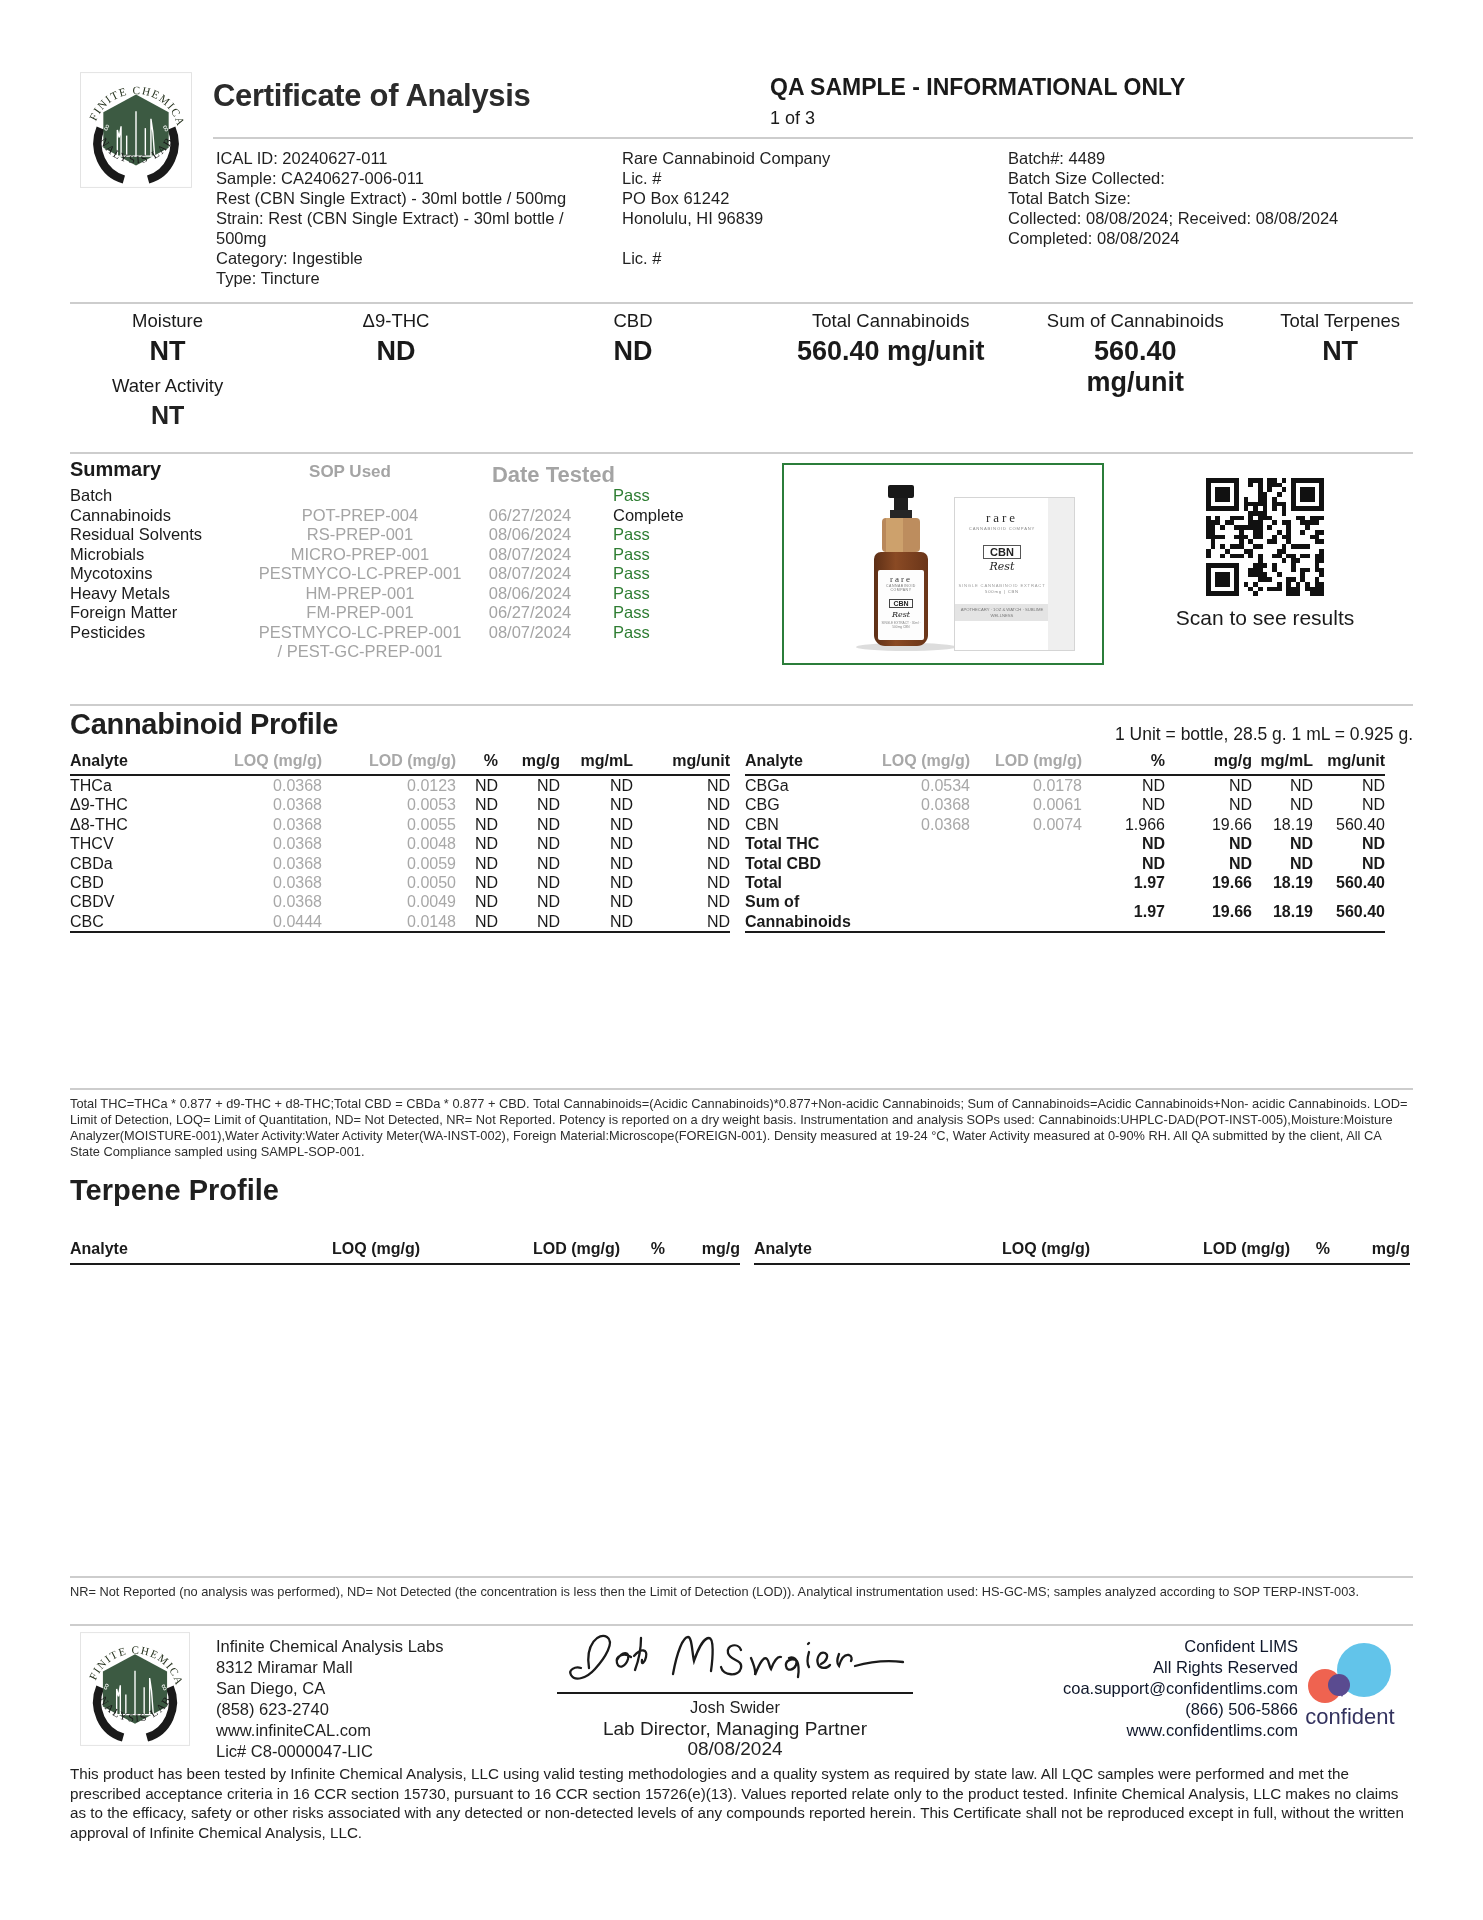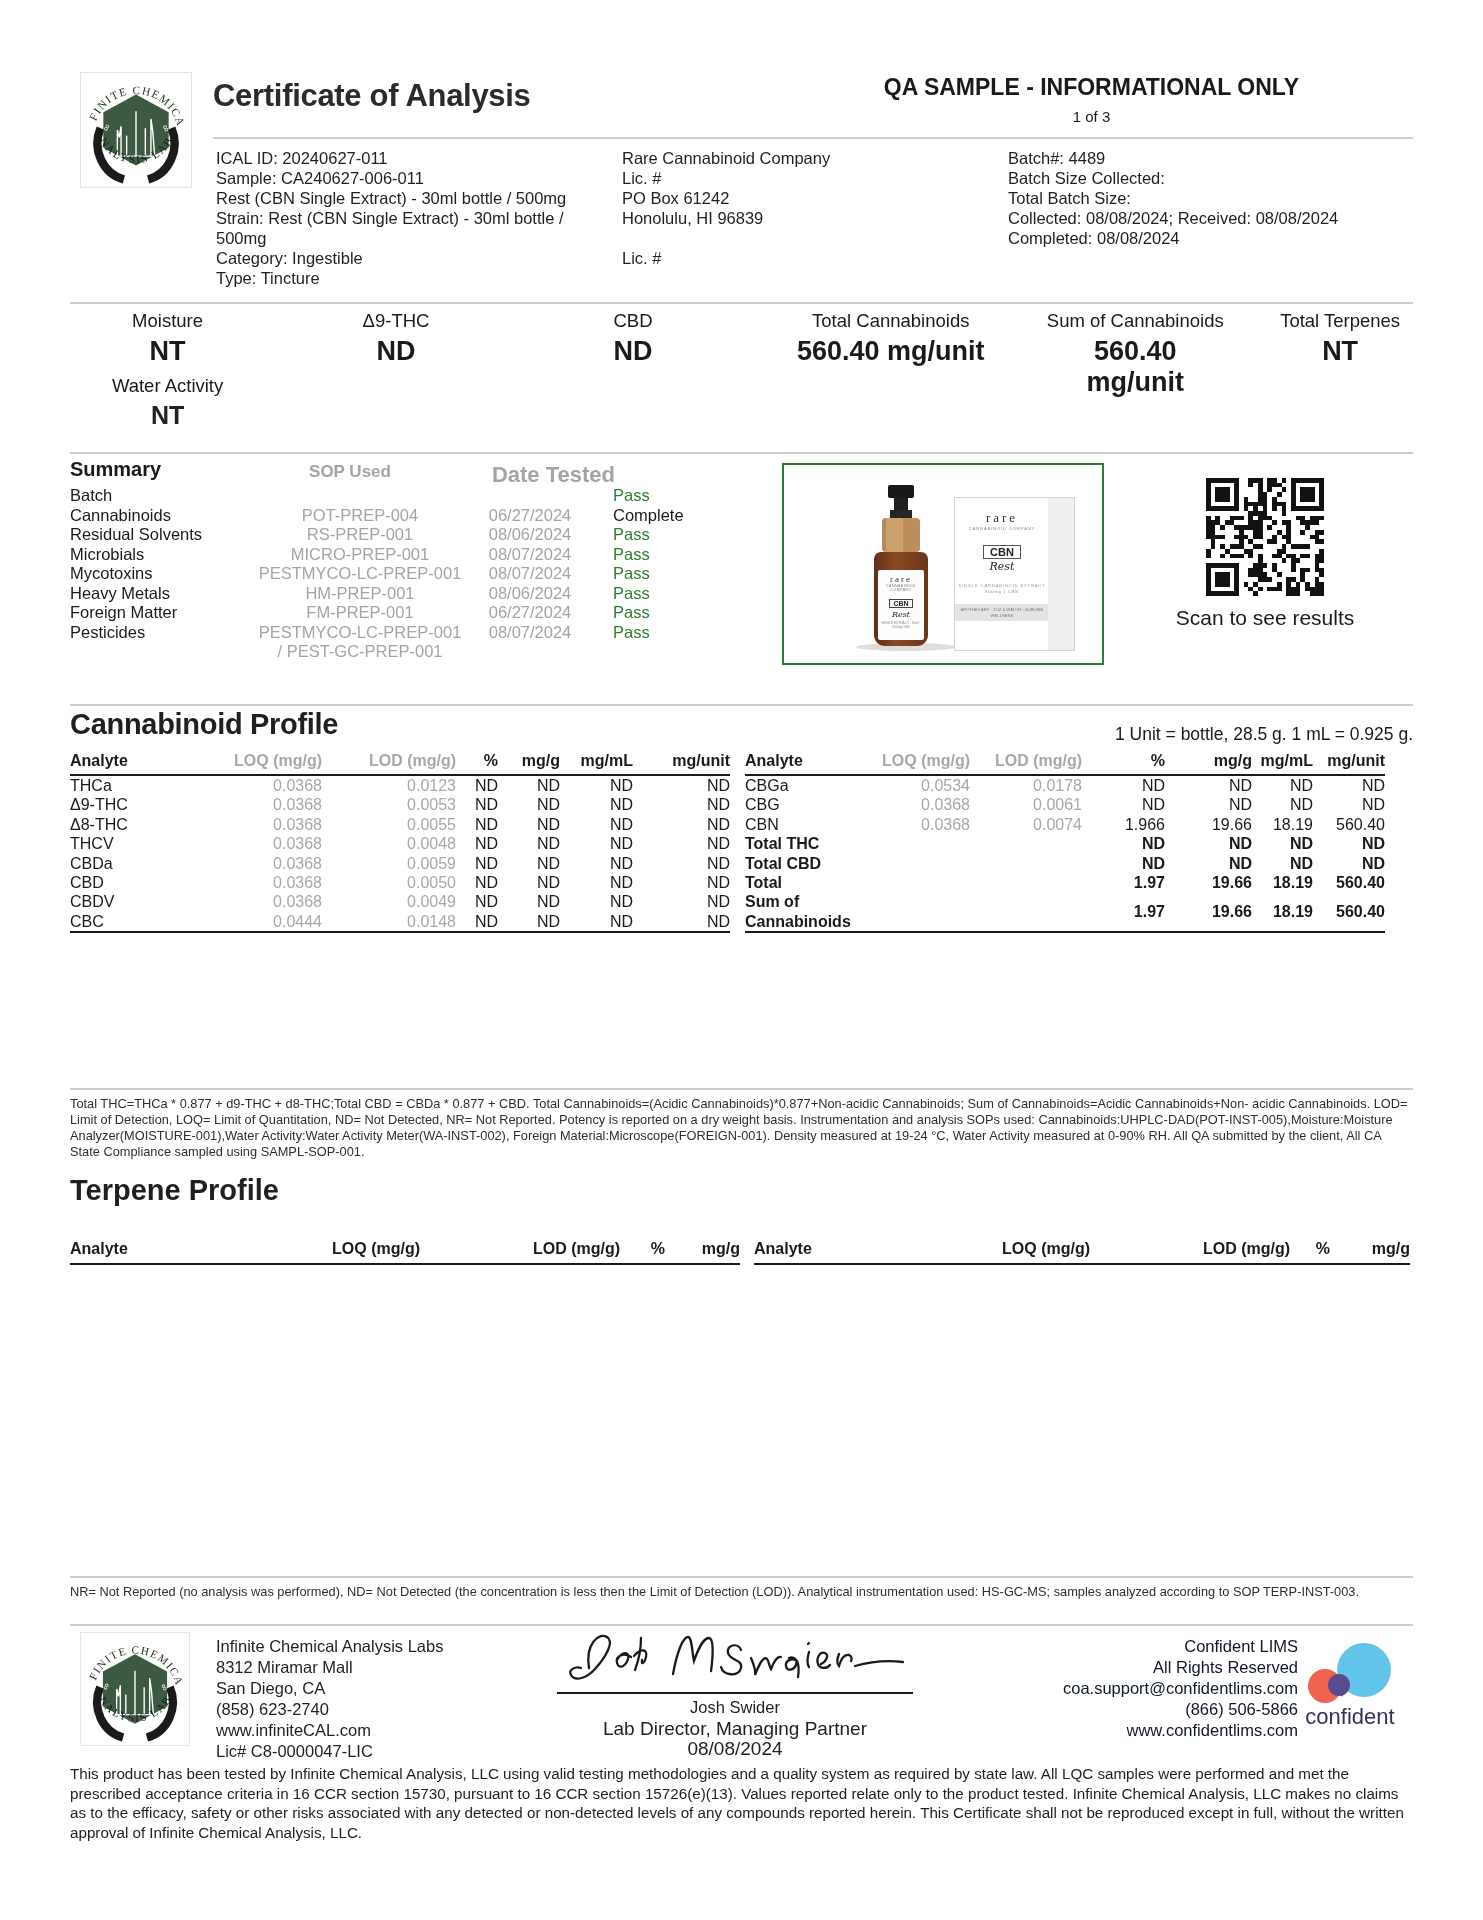--- a/index.html
+++ b/index.html
@@ -13,23 +13,23 @@
   #rule-c{left:70px;top:704px;width:1343px;}
   #rule-d{left:70px;top:1088px;width:1343px;height:1.5px;}
   #rule-e{left:70px;top:1576px;width:1343px;height:1.5px;}
   #rule-f{left:70px;top:1624px;width:1343px;height:1.5px;}
 
   #logo-top{left:80px;top:72px;width:112px;height:116px;}
   #logo-bottom{left:80px;top:1632px;width:110px;height:114px;}
   .logo svg{width:100%;height:100%;display:block;}
 
   #doc-title{left:213px;top:78px;font-size:31px;font-weight:bold;color:#2b2b2b;letter-spacing:-0.3px;}
-  #qa-wrap{left:770px;top:74px;width:643px;text-align:center;}
+  #qa-wrap{left:770px;top:74px;width:643px;text-align:left;}
   #qa-title{font-size:23px;font-weight:bold;color:#1a1a1a;}
-  #page-num{font-size:15px;margin-top:7px;color:#1a1a1a;}
+  #page-num{font-size:18px;margin-top:7px;color:#1a1a1a;}
 
   .info-col{top:148px;font-size:16.5px;line-height:20px;color:#1f1f1f;}
   #sample-col{left:216px;width:398px;}
   #client-col{left:622px;width:320px;}
   #batch-col{left:1008px;width:405px;}
 
   #metrics{left:70px;top:310px;width:1343px;display:flex;gap:39px;}
   .m-cell{text-align:center;}
   .m-cell:nth-child(1){flex-basis:17%;}
   .m-cell:nth-child(2){flex-basis:16%;}

